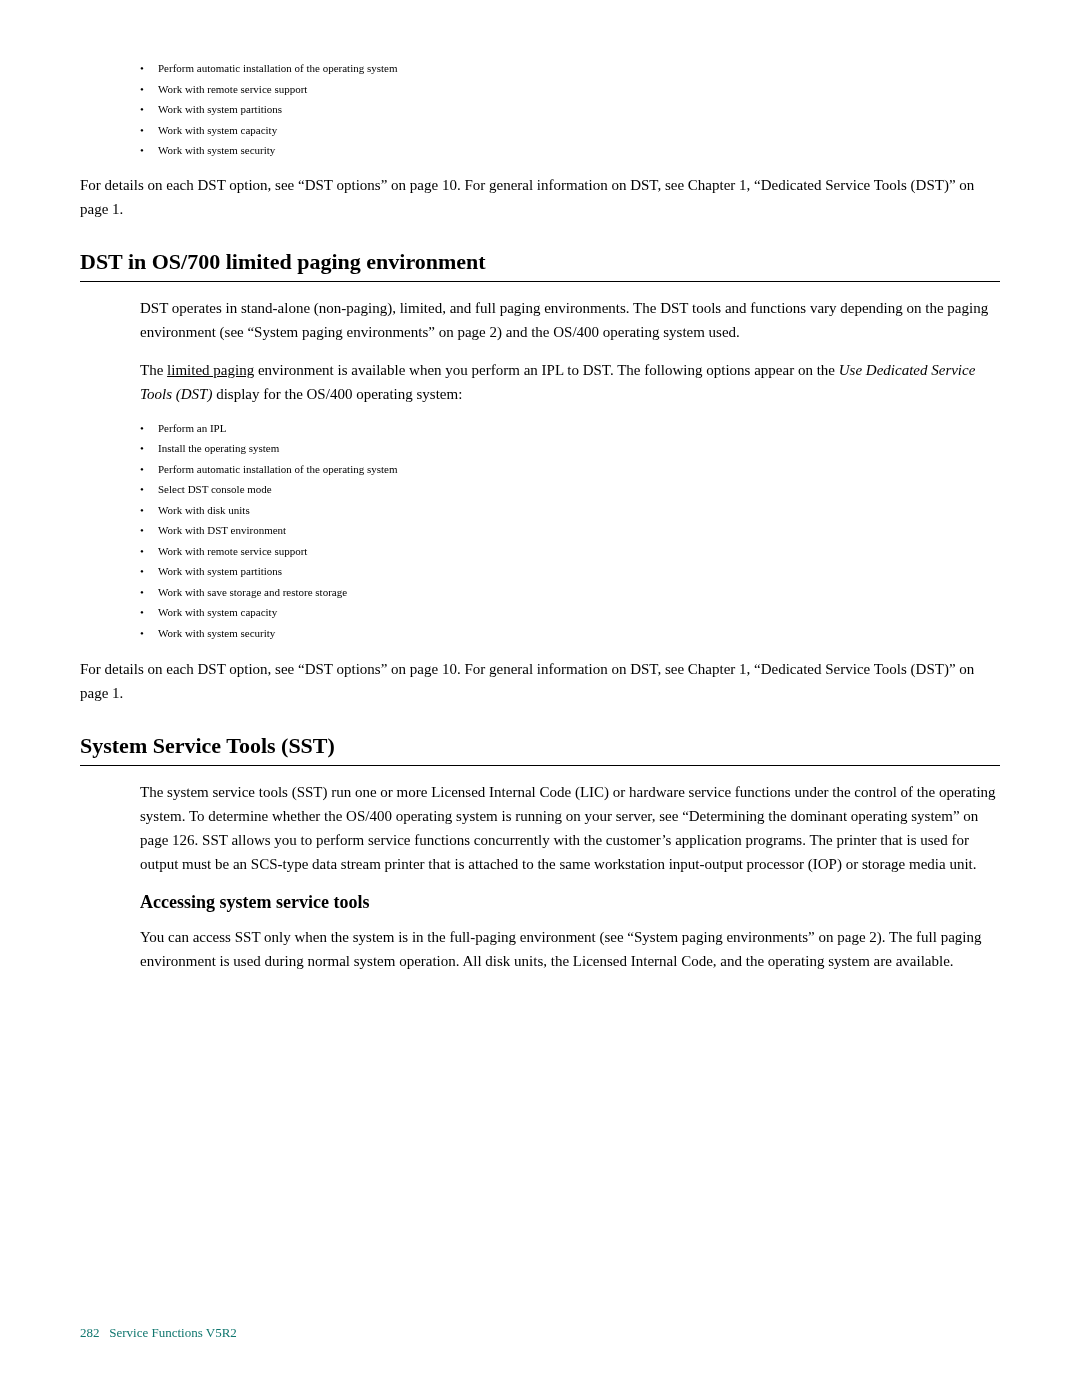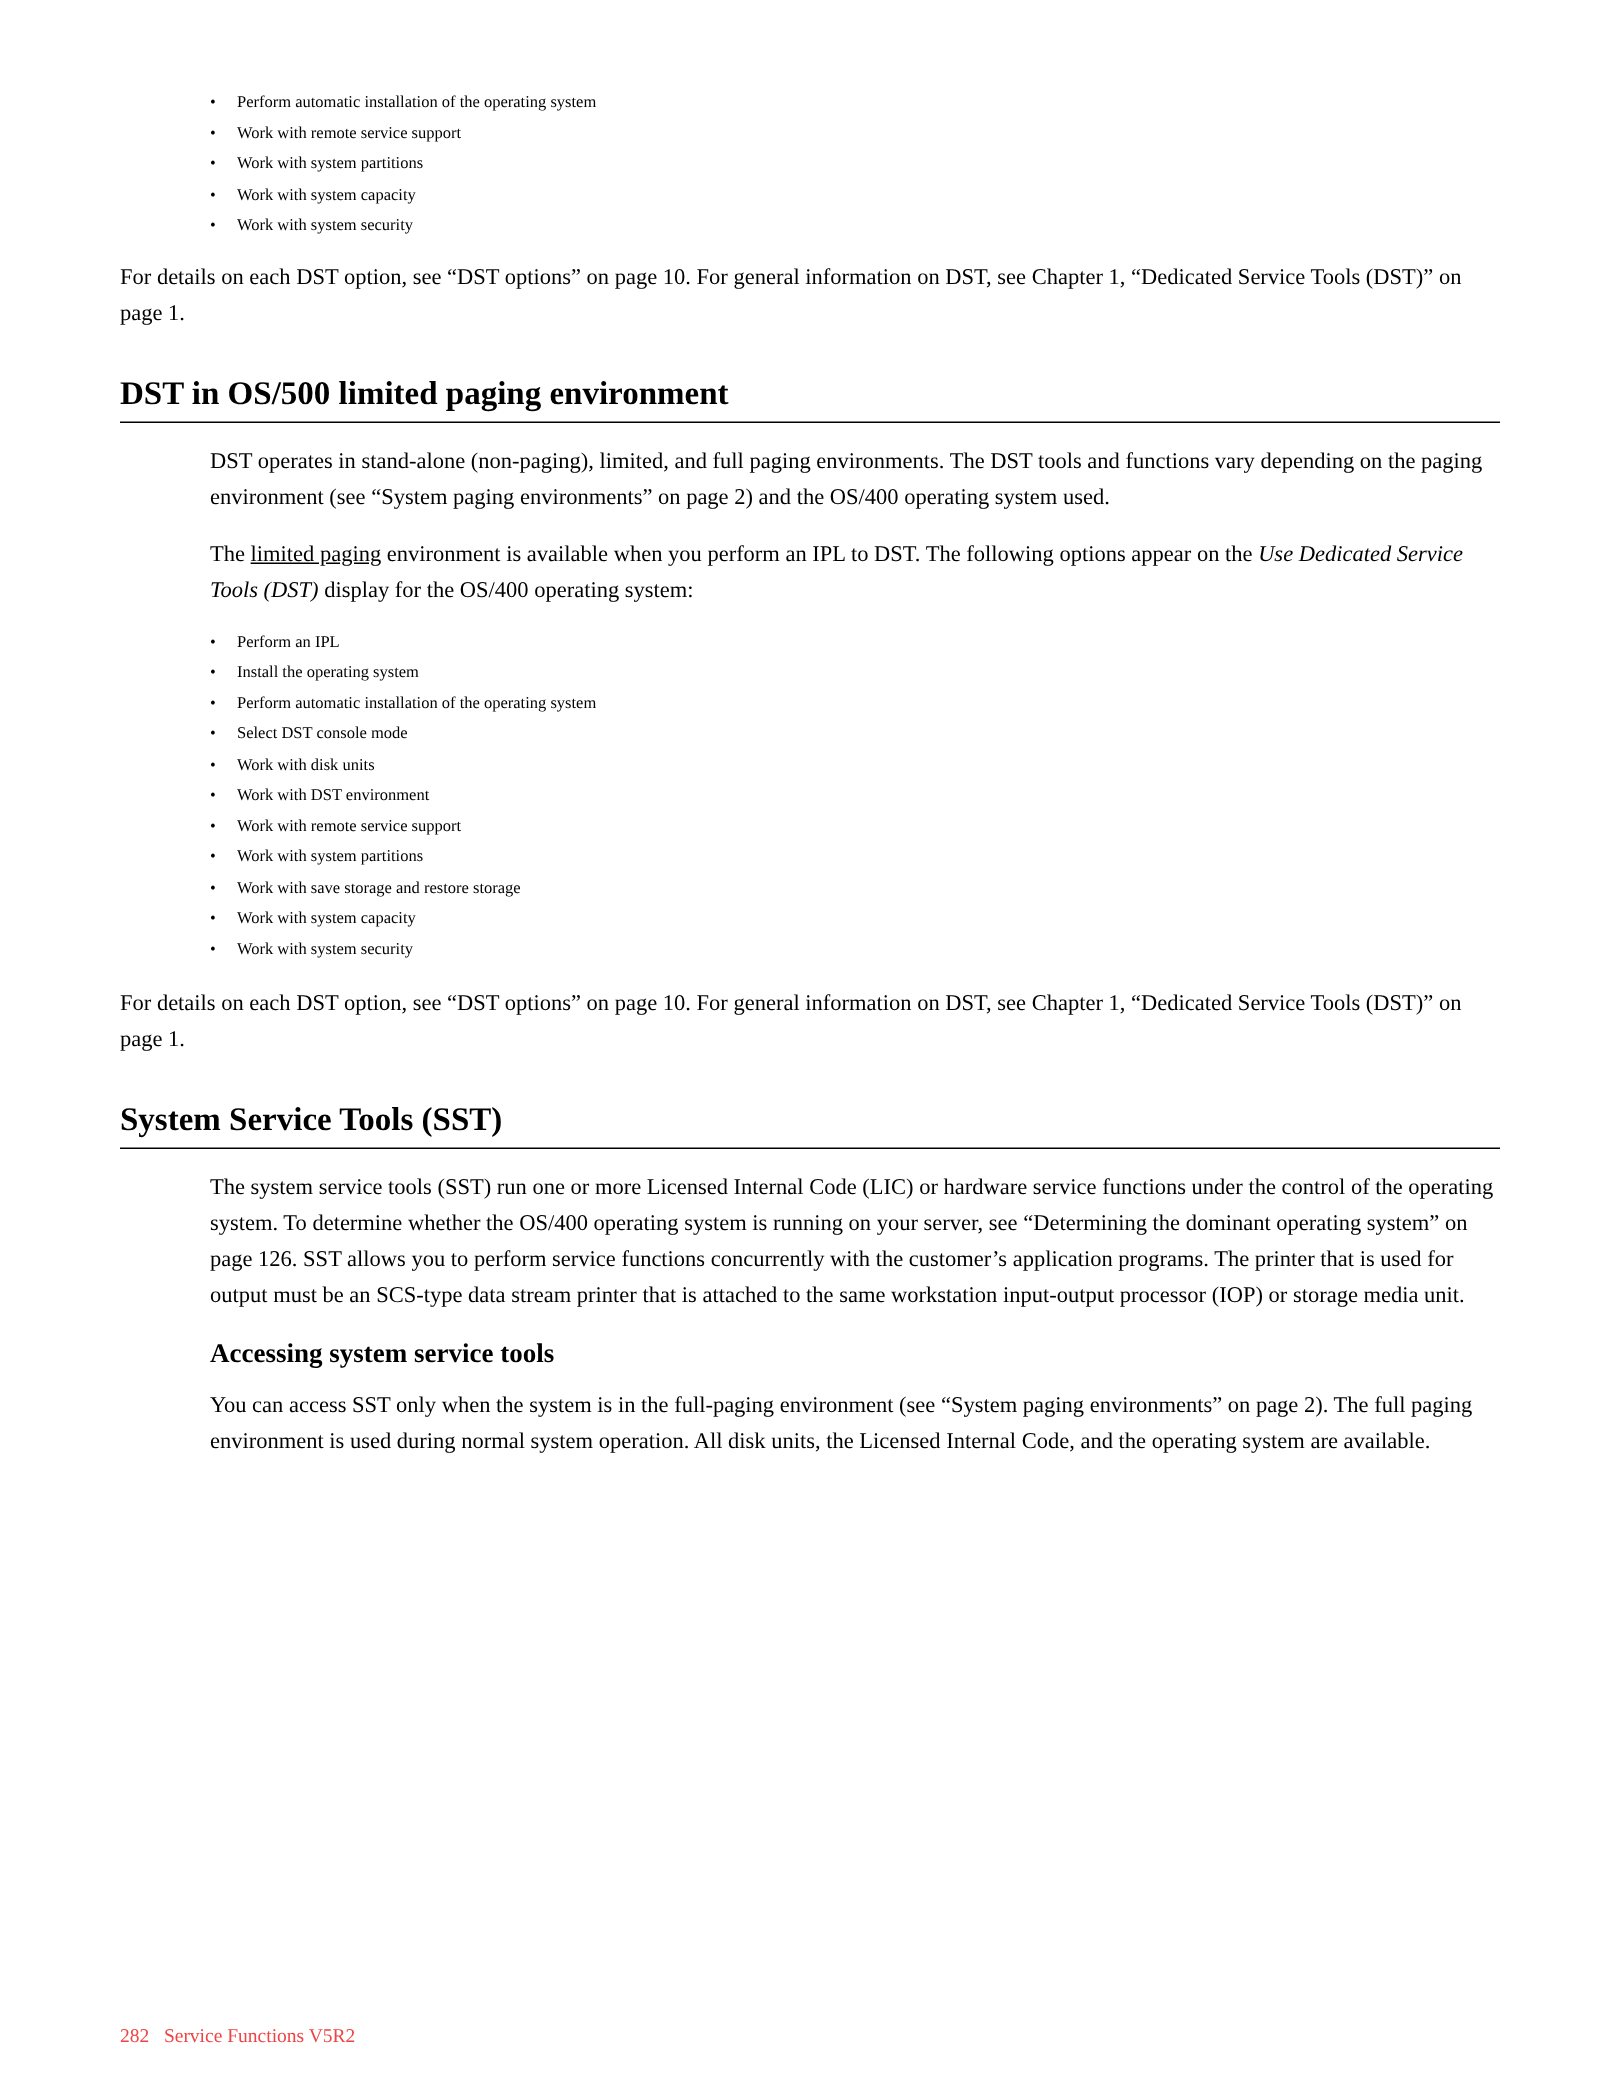--- a/index.html
+++ b/index.html
@@ -79,24 +79,24 @@
       margin-bottom: 24px;
     }
 
     .sub-section-block {
       margin-bottom: 20px;
       padding-left: 60px;
     }
 
     .footer {
       position: absolute;
-      bottom: 32px;
+      bottom: 56px;
       left: 80px;
       font-size: 13px;
-      color: #ef4444;
+      color: #0f766e;
     }
 
     .top-bullets {
       margin-bottom: 14px;
     }
 
     .for-details {
       font-size: 15px;
       line-height: 1.6;
       margin-bottom: 28px;
@@ -111,21 +111,21 @@
     <li>Perform automatic installation of the operating system</li>
     <li>Work with remote service support</li>
     <li>Work with system partitions</li>
     <li>Work with system capacity</li>
     <li>Work with system security</li>
   </ul>
 
   <p class="for-details">For details on each DST option, see “DST options” on page 10. For general information on DST, see Chapter 1, “Dedicated Service Tools (DST)” on page 1.</p>
 
   <div class="section-block">
-    <h2 class="section-heading">DST in OS/500 limited paging environment</h2>
+    <h2 class="section-heading">DST in OS/700 limited paging environment</h2>
 
     <p class="paragraph">DST operates in stand-alone (non-paging), limited, and full paging environments. The DST tools and functions vary depending on the paging environment (see “System paging environments” on page 2) and the OS/400 operating system used.</p>
 
     <p class="paragraph">
       <span>The </span><span class="underline">limited paging</span><span> environment is available when you perform an IPL to DST. The following options appear on the </span><span class="italic">Use Dedicated Service Tools (DST)</span><span> display for the OS/400 operating system:</span>
     </p>
 
     <ul class="bullet-list">
       <li>Perform an IPL</li>
       <li>Install the operating system</li>

